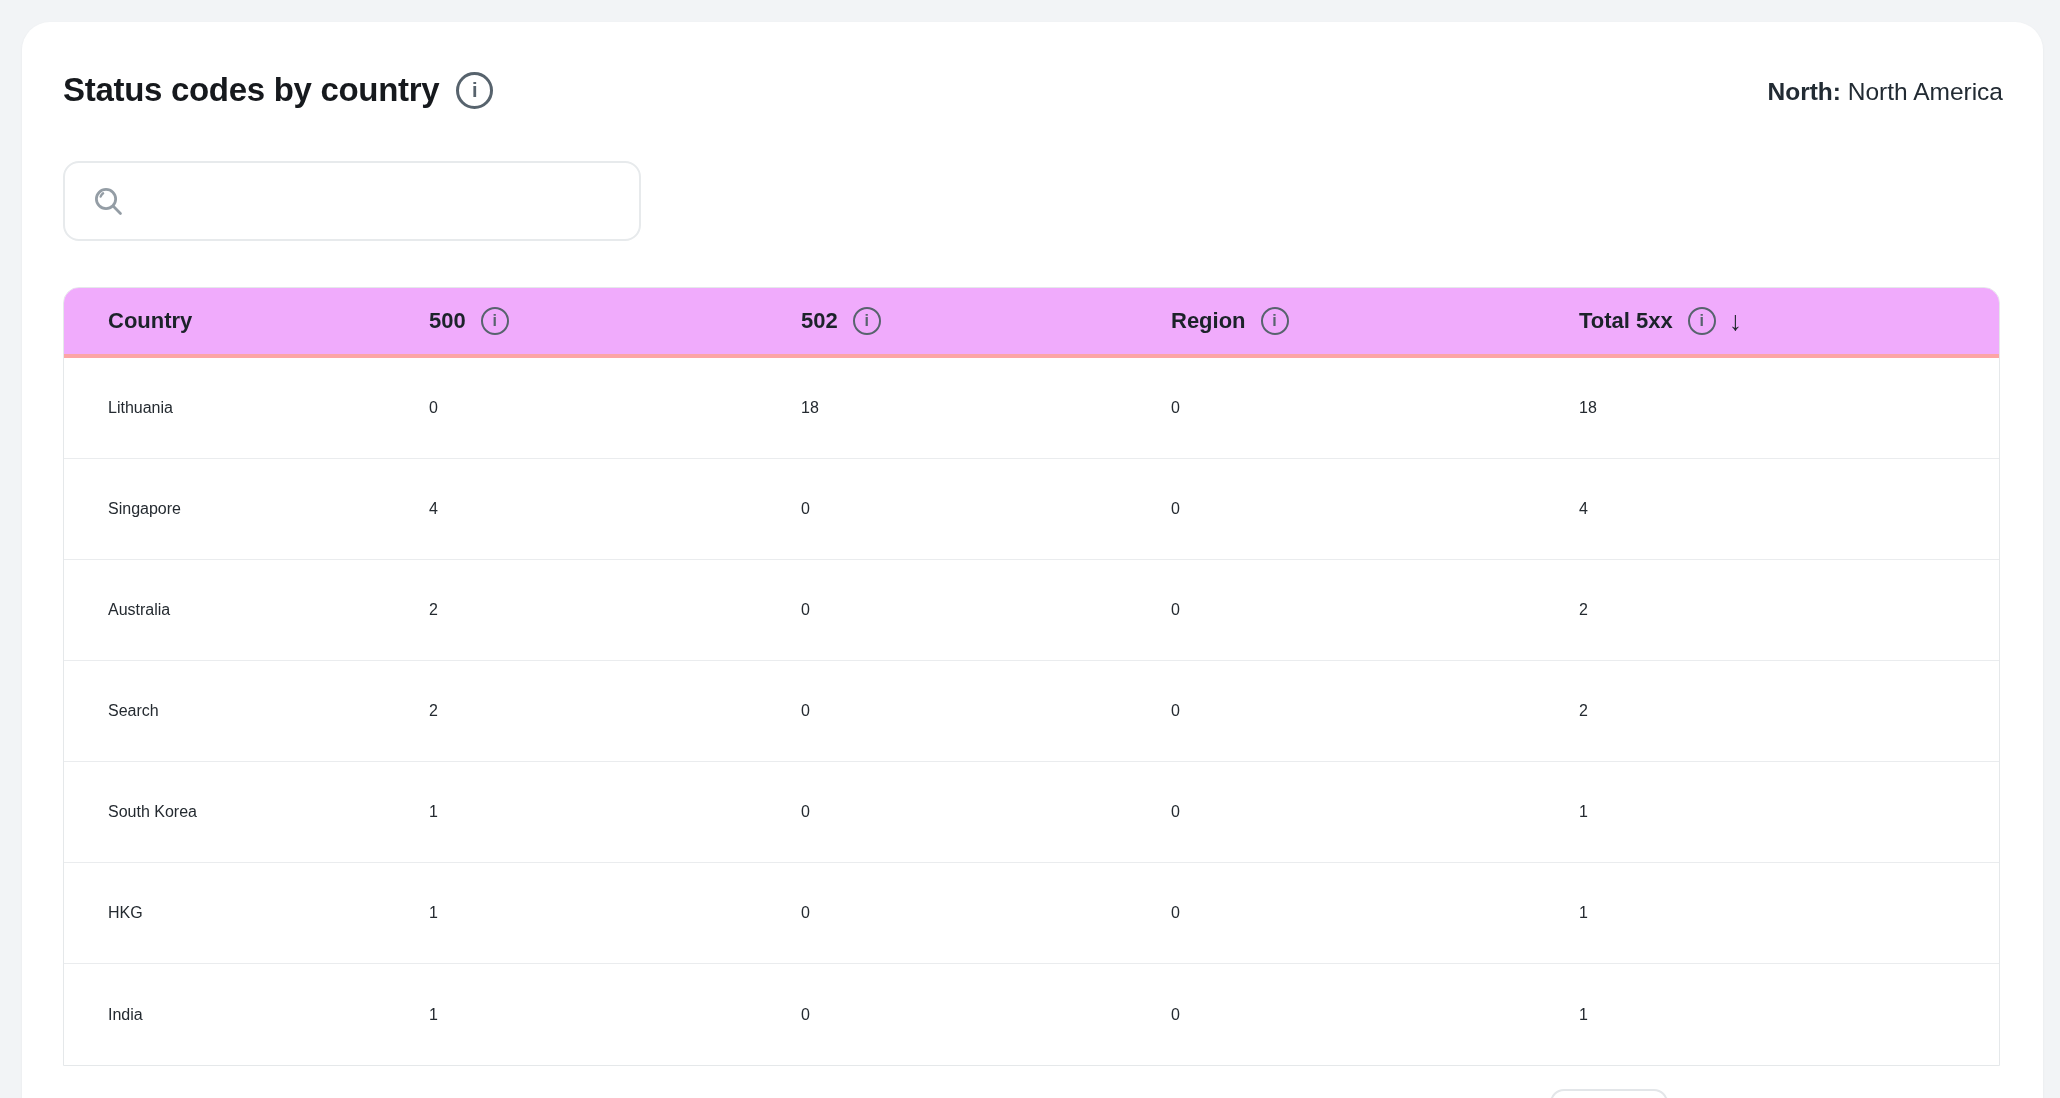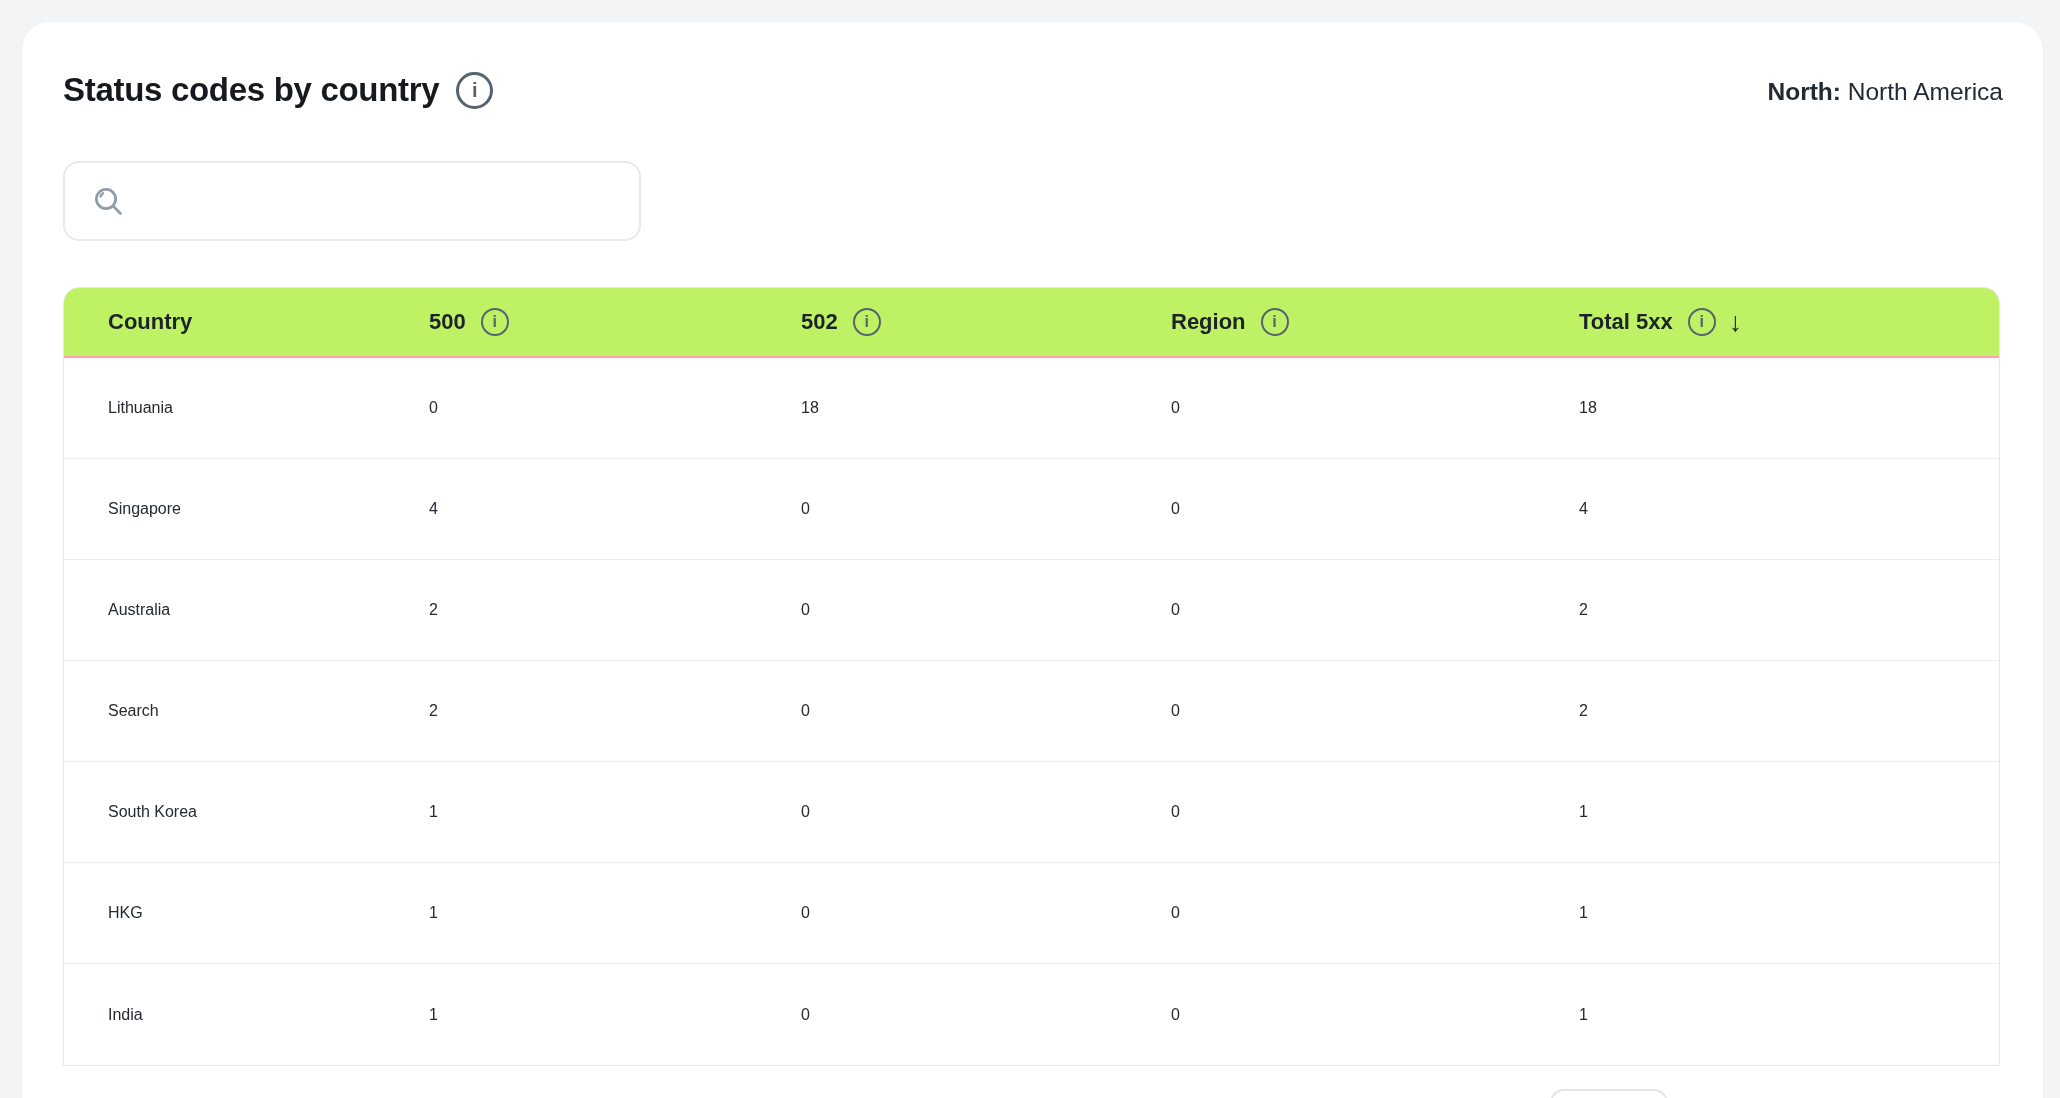--- a/index.html
+++ b/index.html
@@ -71,22 +71,22 @@
     position:absolute; left:41px; top:265px; width:1937px;
     border:1.5px solid #e5e8ea; border-radius:16px 16px 0 0;
     background:#fff; overflow:hidden;
   }
   .tr {
     display:grid;
     grid-template-columns:321px 372px 370px 408px 1fr;
     padding-left:44px; align-items:center;
   }
   .tr.head {
-    height:70px; background:#bef264;
-    border-bottom:2px solid #fca5a5;
+    height:70px; background:#f0abfc;
+    border-bottom:4px solid #fca5a5;
   }
   .tr.body-row { height:101px; border-bottom:1px solid #eaecee; }
   .tr.body-row:last-child { border-bottom:none; }
   .th {
     display:flex; align-items:center; gap:15px;
     font-size:22px; font-weight:700; color:#1c232a; cursor:pointer;
   }
   .td { font-size:16px; color:#242a30; }
   .sort-arrow { font-size:27px; color:#22282e; line-height:1; margin-left:-2px; }
   

